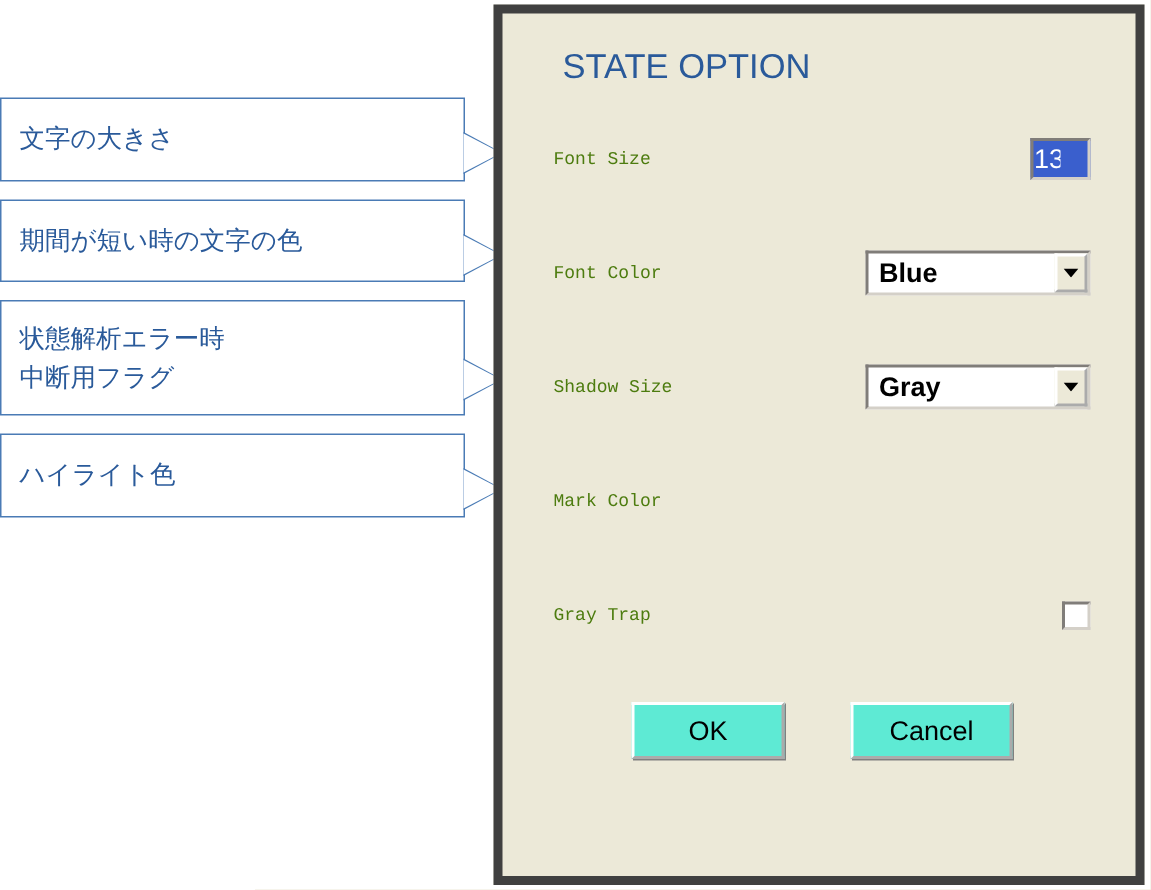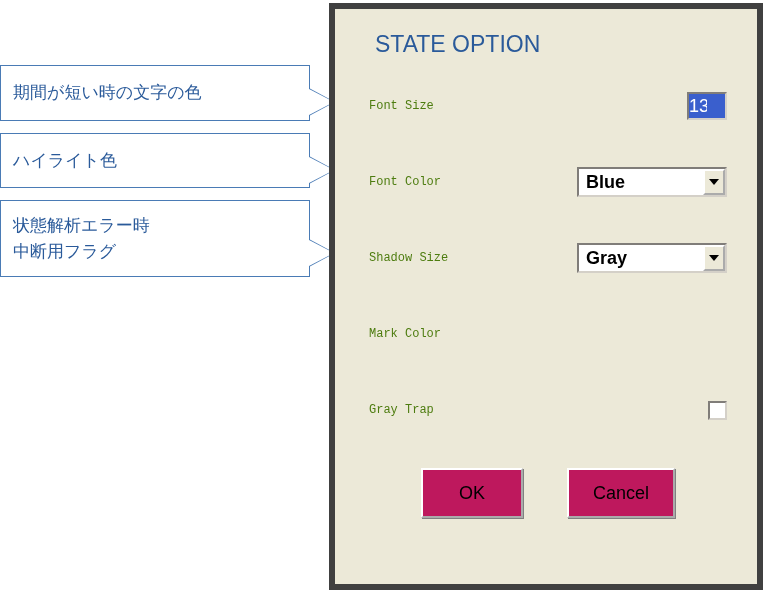--- a/index.html
+++ b/index.html
@@ -125,47 +125,51 @@
       margin-left: 110px;
     }
     .buttons {
       display: flex;
       justify-content: center;
       gap: 44px;
       margin-top: 20px;
     }
     .btn {
       min-width: 102px;
-      height: 50px;
-      background: #be185d;
+      height: 38px;
+      background: #5eead4;
       border: 2px outset #fff;
       font-size: 18px;
       font-family: Arial, sans-serif;
       display: flex;
       align-items: center;
       justify-content: center;
       box-shadow: 1px 1px 0 #808080;
     }
     .btn.cancel { min-width: 108px; }
   </style>
 </head>
 <body>
 
 <div class="callouts">
+  <div class="callout c1">
+    <span>文字の大きさ</span>
+    <div class="pointer"></div>
+  </div>
   <div class="callout c3">
     <span>期間が短い時の文字の色</span>
-    <div class="pointer"></div>
-  </div>
-  <div class="callout c4">
-    <span>ハイライト色</span>
     <div class="pointer"></div>
   </div>
   <div class="callout c5">
     <div>状態解析エラー時</div>
     <div>中断用フラグ</div>
+    <div class="pointer"></div>
+  </div>
+  <div class="callout c4">
+    <span>ハイライト色</span>
     <div class="pointer"></div>
   </div>
 </div>
 
 <div class="dialog">
   <div class="dialog-title">STATE OPTION</div>
   <div class="form-area">
     <div class="row">
       <div class="label">Font Size</div>
       <input class="num-input" value="13" style="">

